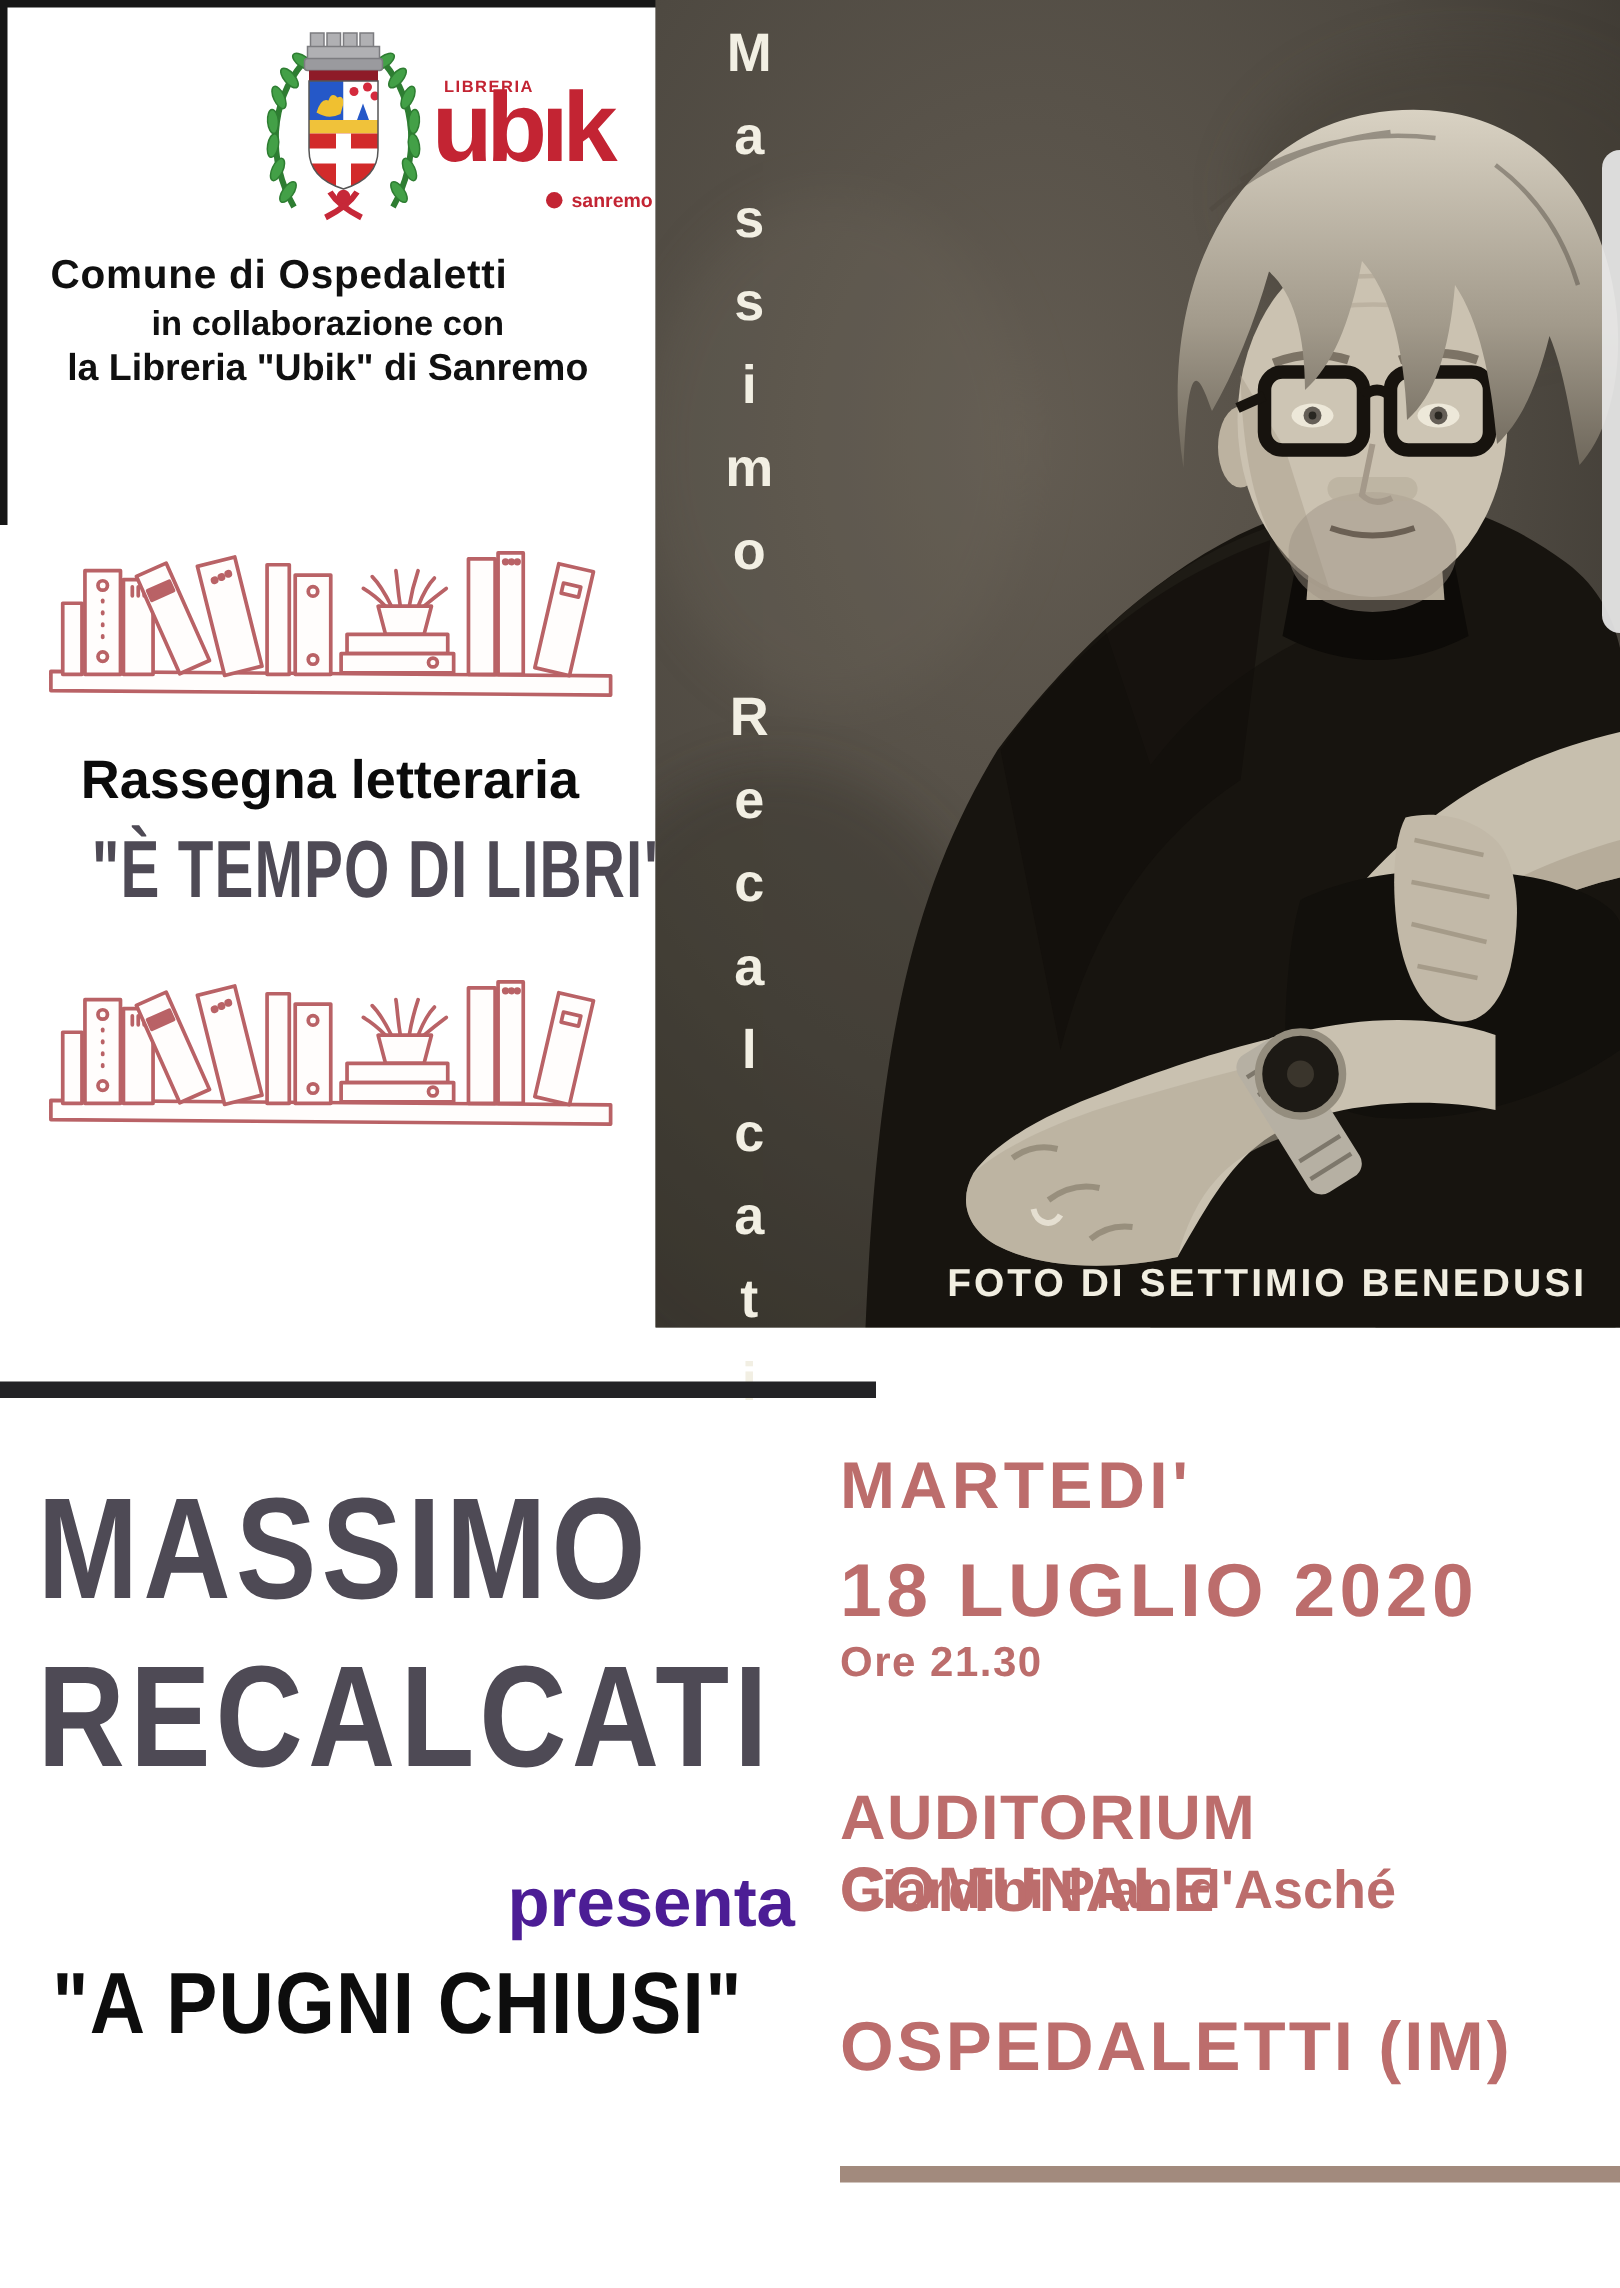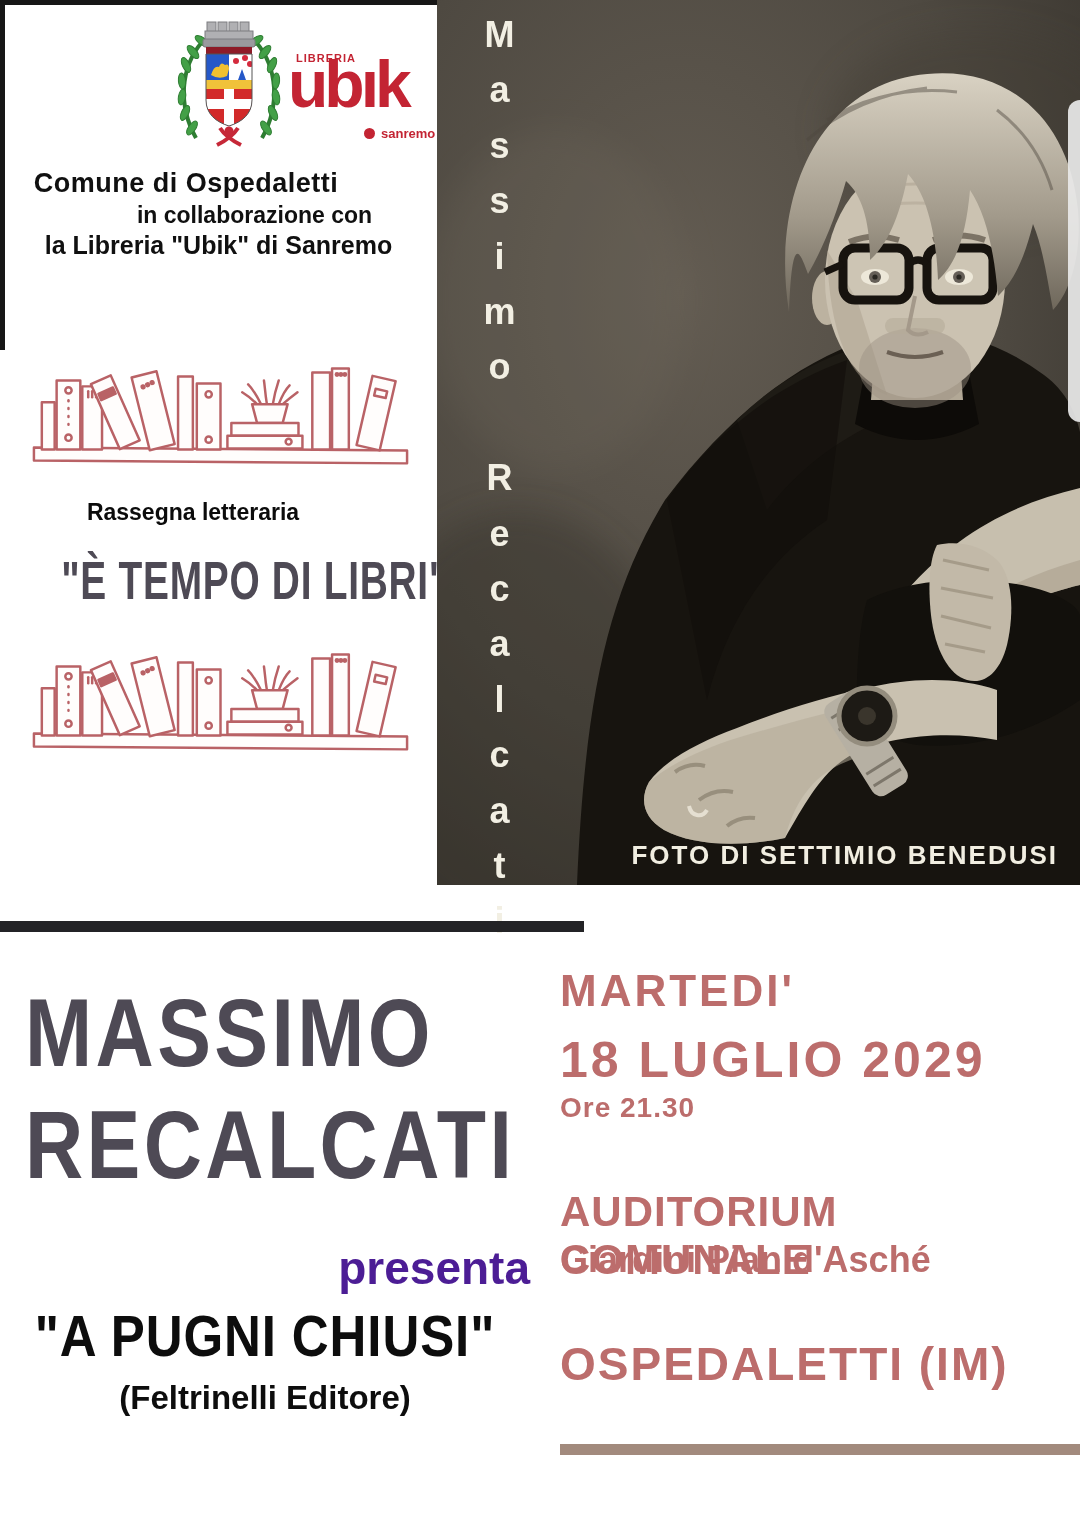--- a/index.html
+++ b/index.html
@@ -6,23 +6,23 @@
   .poster{
     position:relative;width:1080px;height:1525px;background:#ffffff;
     overflow:hidden;font-family:"Liberation Sans",sans-serif;
   }
   .abs{position:absolute;}
   
   .top-strip{left:0;top:0;width:1080px;height:5px;background:#161616;}
   .left-strip{left:0;top:0;width:5px;height:350px;background:#161616;}
   
   .org-line{left:0;top:168px;width:372px;text-align:center;font-size:27px;font-weight:700;color:#101010;letter-spacing:0.5px;}
-  .collab1{left:0;top:202px;width:437px;text-align:center;font-size:23px;font-weight:700;color:#101010;margin-left:36px;}
+  .collab1{left:0;top:202px;width:437px;text-align:center;font-size:23px;font-weight:700;color:#101010;}
   .collab2{left:0;top:231px;width:437px;text-align:center;font-size:25px;font-weight:700;color:#101010;}
-  .rassegna{left:0;top:499px;width:386px;text-align:center;font-size:23px;font-weight:700;color:#0b0b0b;}
+  .rassegna{left:0;top:499px;width:386px;text-align:right;font-size:36px;font-weight:700;color:#0b0b0b;}
   .tempo{left:0;top:549px;width:437px;text-align:center;font-size:54px;font-weight:700;color:#4e4a55;
          transform:scaleX(0.72);transform-origin:50% 0;white-space:nowrap;letter-spacing:1px;}
   
   .photo{left:437px;top:0;width:643px;height:885px;background:#46423b;}
   .photo svg{display:block;}
   .vertical-name{
     left:478px;top:14px;height:864px;
     writing-mode:vertical-rl;text-orientation:upright;
     font-size:36px;font-weight:700;color:#f2efe3;letter-spacing:0.40em;
     white-space:nowrap;
@@ -315,23 +315,22 @@
   <div class="abs scroll-thumb"></div>
 
   <div class="abs divider"></div>
 
   <div class="abs author">
     <div>MASSIMO</div>
     <div>RECALCATI</div>
   </div>
   <div class="abs presenta">presenta</div>
   <div class="abs book-title">"A PUGNI CHIUSI"</div>
-  <div class="abs publisher">(Feltrinelli Editore)</div>
 
   <div class="abs rose day">MARTEDI'</div>
-  <div class="abs rose date">18 LUGLIO 2029</div>
+  <div class="abs rose date">18 LUGLIO 2020</div>
   <div class="abs rose time">Ore 21.30</div>
   <div class="abs rose venue">AUDITORIUM COMUNALE</div>
   <div class="abs rose city">OSPEDALETTI (IM)</div>
   <div class="abs rose venue-detail">Giardini Pian d'Asché</div>
   <div class="abs taupe-bar"></div>
 
 </div>
 
 </body></html>

